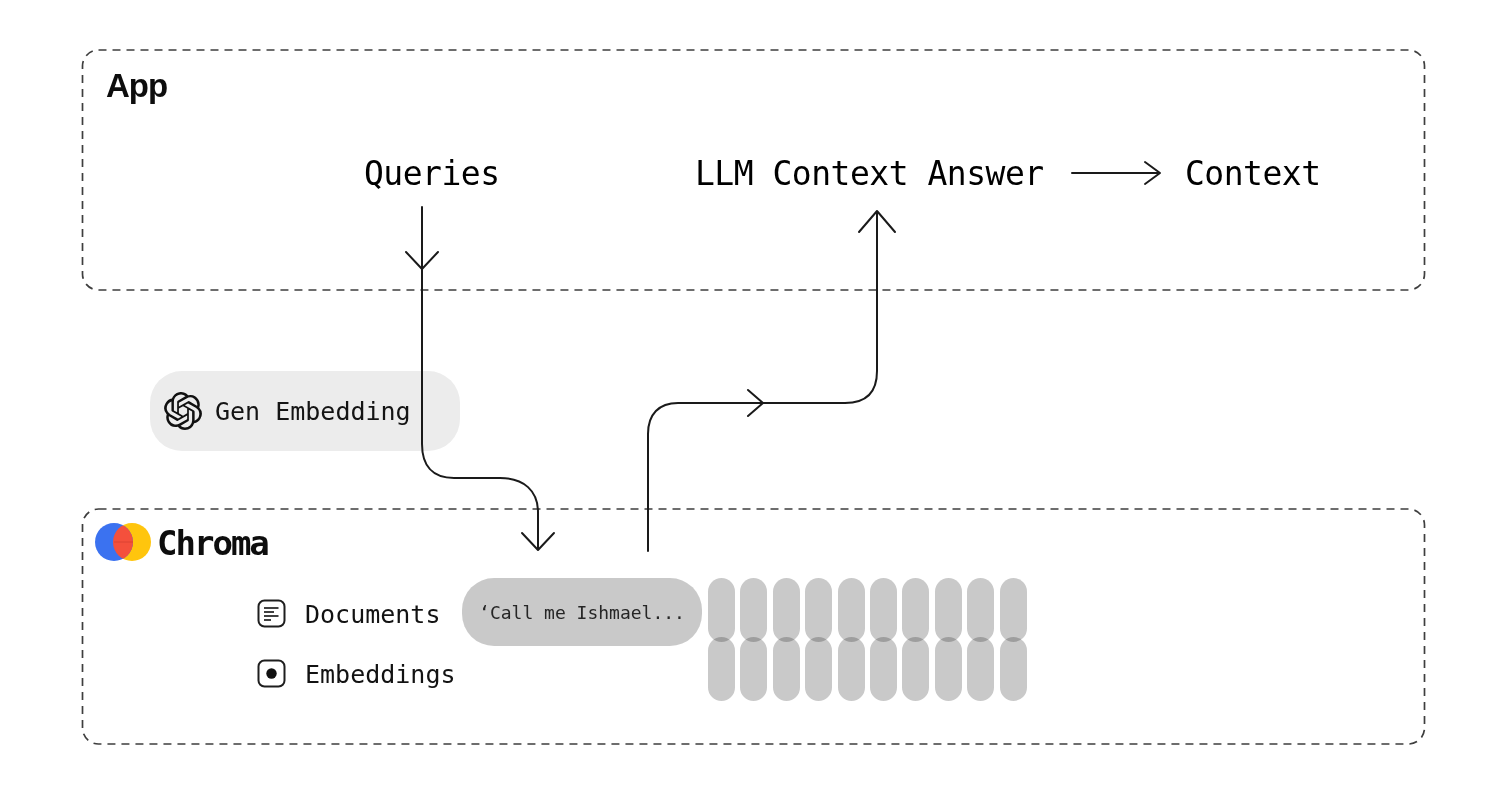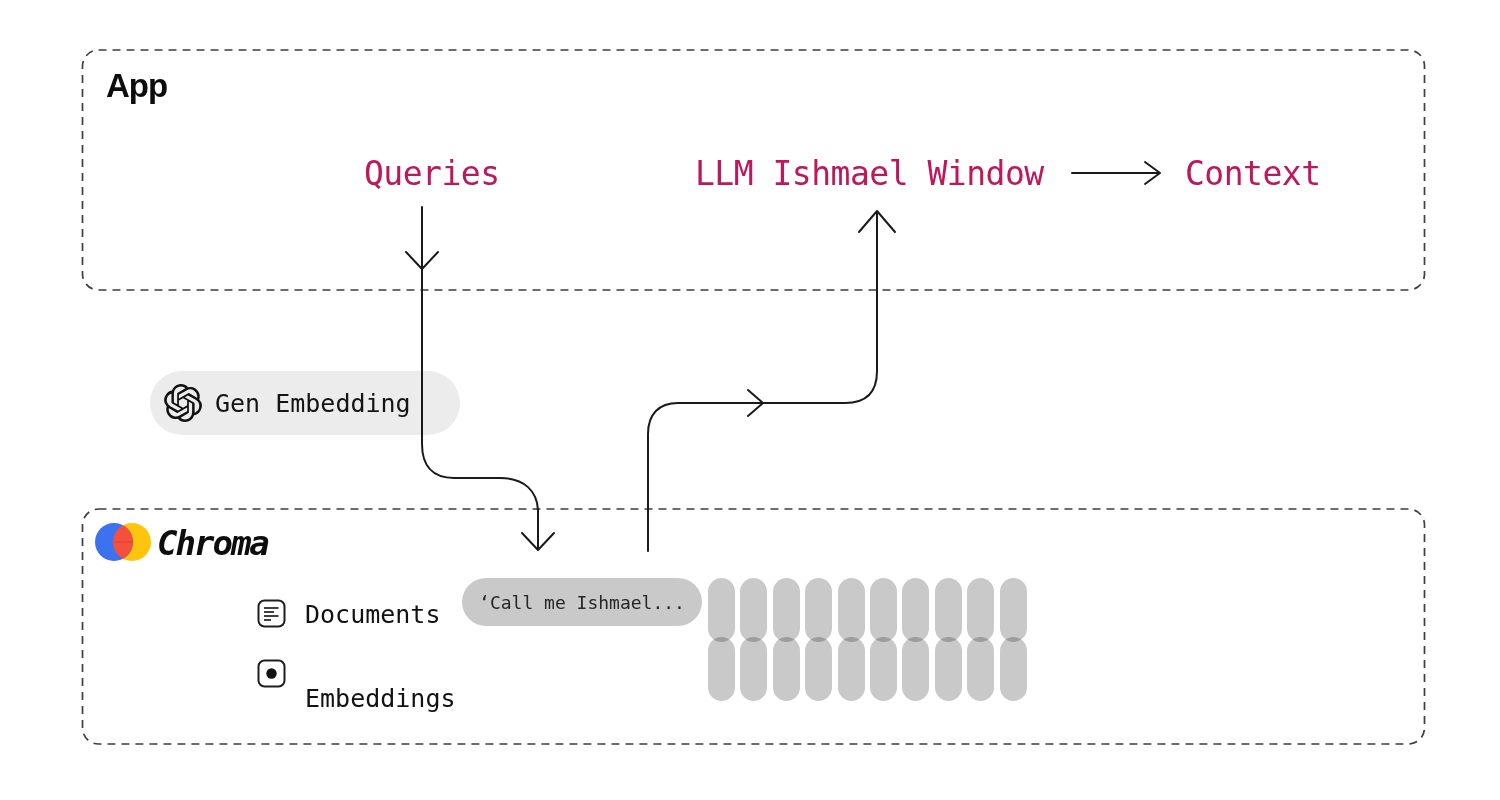--- a/index.html
+++ b/index.html
@@ -5,64 +5,64 @@
   html,body{margin:0;padding:0;background:#ffffff;}
   .stage{
     position:relative;width:1500px;height:800px;background:#ffffff;
     font-family:"DejaVu Sans Mono",monospace;overflow:hidden;
   }
   .abs{position:absolute;}
   
   #wires{position:absolute;left:0;top:0;z-index:10;pointer-events:none;}
 
   .big-label{
-    font-size:33px;line-height:36px;color:#be185d;white-space:nowrap;
+    font-size:33px;line-height:36px;color:#000000;white-space:nowrap;
     letter-spacing:-0.5px;
   }
   .box-title{
     font-family:"Liberation Sans",sans-serif;font-weight:700;
     font-size:33px;line-height:36px;color:#0d0d0d;letter-spacing:-1px;
   }
   .chroma-title{
     font-family:"DejaVu Sans Mono",monospace;font-weight:700;
     font-size:34px;line-height:38px;color:#0d0d0d;letter-spacing:-2px;
     white-space:nowrap;
   }
   .gen-pill{
-    left:150px;top:371px;width:310px;height:64px;border-radius:32px;
+    left:150px;top:371px;width:310px;height:80px;border-radius:32px;
     background:#ececec;display:flex;align-items:center;gap:13px;
     padding-left:14px;box-sizing:border-box;z-index:2;
   }
   .gen-pill .lbl{font-size:25px;color:#141414;white-space:nowrap;}
 
   .row-label{font-size:25px;line-height:29px;color:#121212;white-space:nowrap;z-index:2;margin-left:8px;}
   .row-icon{width:29px;height:29px;z-index:2;}
 
   .data-pill{
-    width:240px;height:48px;border-radius:32px;background:rgba(0,0,0,0.21);
+    width:240px;height:68px;border-radius:32px;background:rgba(0,0,0,0.21);
     display:flex;align-items:center;justify-content:center;z-index:1;
   }
   .data-pill .txt{font-size:18px;color:#262626;white-space:nowrap;}
 
   .pill-strip{display:flex;gap:5.4px;z-index:1;}
   .mini-pill{
     width:27px;height:64px;border-radius:13.5px;background:rgba(0,0,0,0.21);
     flex-shrink:0;
   }
 </style>
 </head>
 <body>
 
 <div class="stage">
 
   <div class="abs box-title" style="left:106px;top:68px;">App</div>
 
   <div class="abs big-label" style="left:364px;top:156px;">Queries</div>
 
-  <div class="abs big-label" style="left:695px;top:156px;">LLM Ishmael Window</div>
+  <div class="abs big-label" style="left:695px;top:156px;">LLM Context Answer</div>
 
   <div class="abs big-label" style="left:1185px;top:156px;">Context</div>
 
   <div class="abs gen-pill">
     <svg width="38" height="38" viewBox="0 0 24 24">
       <path fill="#111111" d="M22.2819 9.8211a5.9847 5.9847 0 0 0-.5157-4.9108 6.0462 6.0462 0 0 0-6.5098-2.9A6.0651 6.0651 0 0 0 4.9807 4.1818a5.9847 5.9847 0 0 0-3.9977 2.9 6.0462 6.0462 0 0 0 .7427 7.0966 5.98 5.98 0 0 0 .511 4.9107 6.051 6.051 0 0 0 6.5146 2.9001A5.9847 5.9847 0 0 0 13.2599 24a6.0557 6.0557 0 0 0 5.7718-4.2058 5.9894 5.9894 0 0 0 3.9977-2.9001 6.0557 6.0557 0 0 0-.7475-7.073zM13.2599 22.4301a4.4755 4.4755 0 0 1-2.8764-1.0408l.1419-.0804 4.7783-2.7582a.7948.7948 0 0 0 .3927-.6813v-6.7369l2.02 1.1686a.071.071 0 0 1 .038.0615v5.5826a4.504 4.504 0 0 1-4.4945 4.4849zm-9.6607-4.1254a4.4708 4.4708 0 0 1-.5346-3.0137l.142.0852 4.783 2.7582a.7712.7712 0 0 0 .7806 0l5.8428-3.3685v2.3324a.0804.0804 0 0 1-.0332.0615L9.74 19.9502a4.4992 4.4992 0 0 1-6.1408-1.6464zM2.3408 7.8956a4.485 4.485 0 0 1 2.3655-1.9728V11.6a.7664.7664 0 0 0 .3879.6765l5.8144 3.3543-2.0201 1.1685a.0757.0757 0 0 1-.071 0l-4.8303-2.7865A4.504 4.504 0 0 1 2.3408 7.8956zm16.5963 3.8558L13.1038 8.364 15.1192 7.2a.0757.0757 0 0 1 .071 0l4.8303 2.7913a4.4944 4.4944 0 0 1-.6765 8.1042v-5.6772a.79.79 0 0 0-.407-.667zm2.0107-3.0231l-.142-.0852-4.7735-2.7818a.7759.7759 0 0 0-.7854 0L9.409 9.2297V6.8974a.0662.0662 0 0 1 .0284-.0615l4.8303-2.7866a4.4992 4.4992 0 0 1 6.6802 4.66zM8.3065 12.863l-2.02-1.1638a.0804.0804 0 0 1-.038-.0567V6.0742a4.4992 4.4992 0 0 1 7.3757-3.4537l-.142.0805L8.704 5.459a.7948.7948 0 0 0-.3927.6813zm1.0976-2.3654l2.602-1.4998 2.6069 1.4998v2.9994l-2.5974 1.4997-2.6067-1.4997Z"></path>
     </svg>
     <span class="lbl">Gen Embedding</span>
   </div>
 
@@ -70,21 +70,21 @@
     <defs>
         <clipPath id="lensClip">
           <circle cx="21" cy="22" r="19"></circle>
         </clipPath>
       </defs>
     <circle cx="39" cy="22" r="19" fill="#FFC50D"></circle>
     <circle cx="21" cy="22" r="19" fill="#3B72F0"></circle>
     <circle cx="39" cy="22" r="19" clip-path="url(#lensClip)" fill="#F4503C"></circle>
     <line x1="21" y1="22" x2="40" y2="22" stroke="#c63a2d" stroke-width="1" opacity="0.55" clip-path="url(#lensClip)"></line>
   </svg>
-  <div class="abs chroma-title" style="left:157px;top:524px;font-style:italic;">Chroma</div>
+  <div class="abs chroma-title" style="left:157px;top:524px;">Chroma</div>
 
   <svg class="abs row-icon" style="left:257px;top:599px;" viewBox="0 0 29 29">
     <rect x="1.5" y="1.5" width="26" height="26" rx="6" fill="none" stroke="#1e1e1e" stroke-width="2"></rect>
     <line x1="7" y1="9" x2="21.5" y2="9" stroke="#1e1e1e" stroke-width="1.7"></line>
     <line x1="7" y1="13" x2="17" y2="13" stroke="#1e1e1e" stroke-width="1.7"></line>
     <line x1="7" y1="17" x2="21.5" y2="17" stroke="#1e1e1e" stroke-width="1.7"></line>
     <line x1="7" y1="21" x2="14" y2="21" stroke="#1e1e1e" stroke-width="1.7"></line>
   </svg>
   <div class="abs row-label" style="left:297px;top:600px;">Documents</div>
   <div class="abs data-pill" style="left:462px;top:578px;">
@@ -100,21 +100,21 @@
       <div class="mini-pill"></div>
       <div class="mini-pill"></div>
       <div class="mini-pill"></div>
       <div class="mini-pill"></div>
     </div>
 
   <svg class="abs row-icon" style="left:257px;top:659px;" viewBox="0 0 29 29">
     <rect x="1.5" y="1.5" width="26" height="26" rx="6" fill="none" stroke="#1e1e1e" stroke-width="2"></rect>
     <circle cx="14.5" cy="14.5" r="5.2" fill="#111111"></circle>
   </svg>
-  <div class="abs row-label" style="left:297px;top:684px;">Embeddings</div>
+  <div class="abs row-label" style="left:297px;top:660px;">Embeddings</div>
   <div class="abs pill-strip" style="left:708px;top:637px;">
       <div class="mini-pill"></div>
       <div class="mini-pill"></div>
       <div class="mini-pill"></div>
       <div class="mini-pill"></div>
       <div class="mini-pill"></div>
       <div class="mini-pill"></div>
       <div class="mini-pill"></div>
       <div class="mini-pill"></div>
       <div class="mini-pill"></div>

